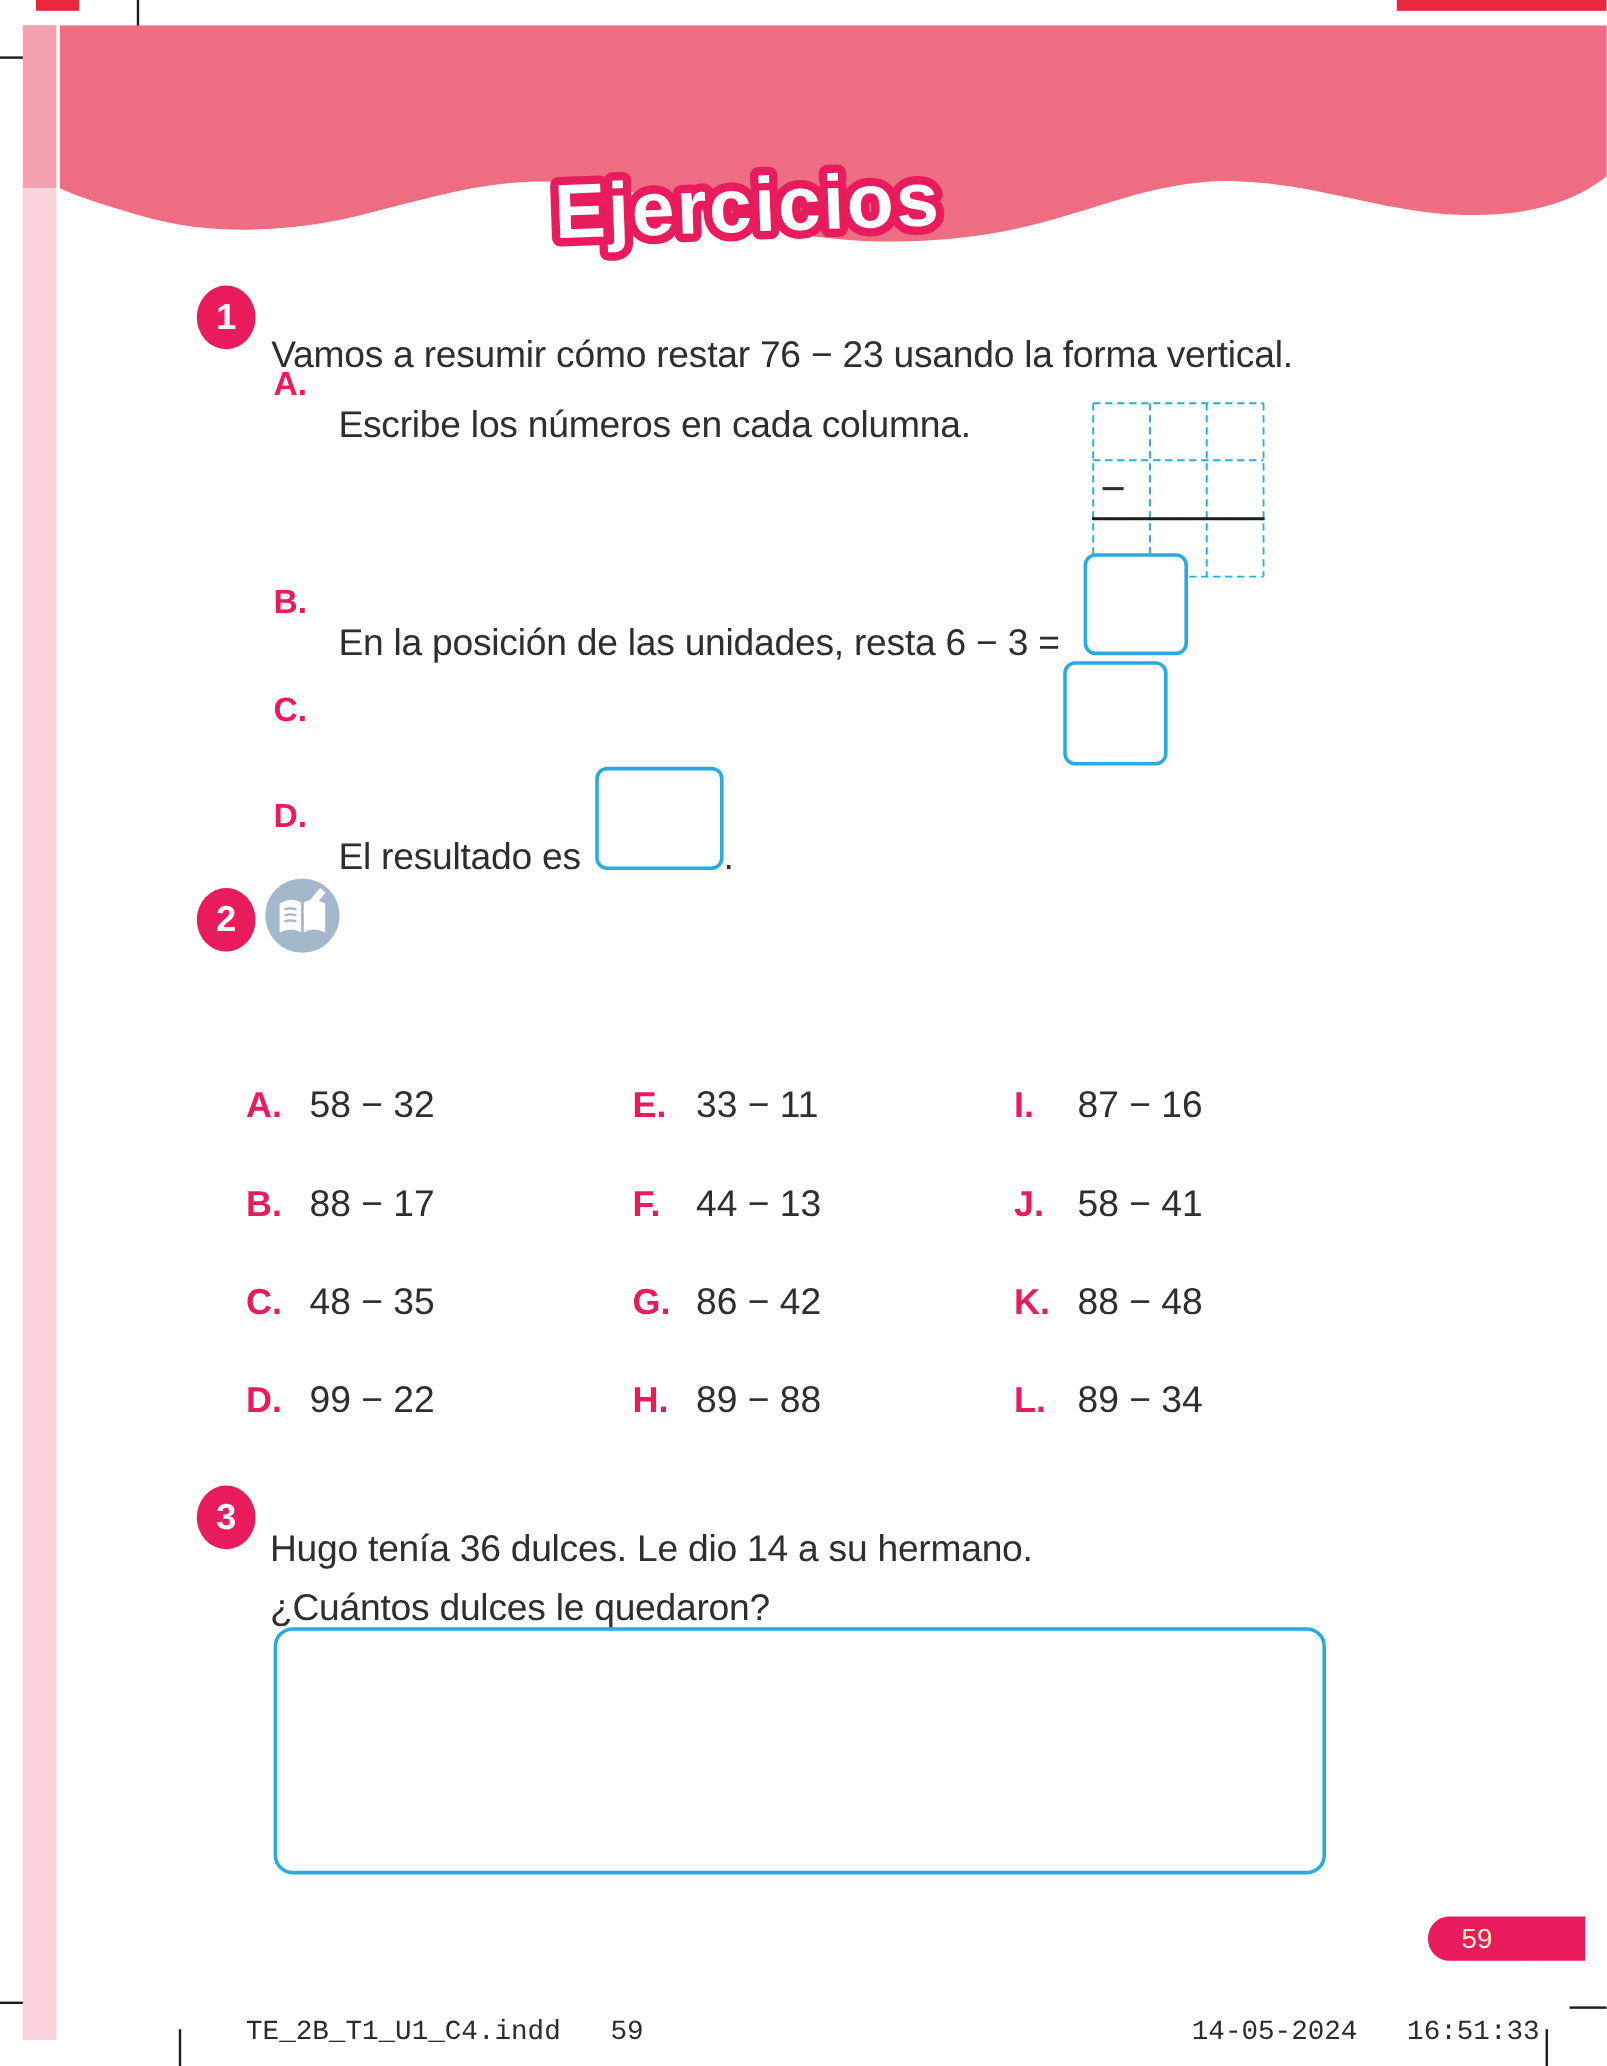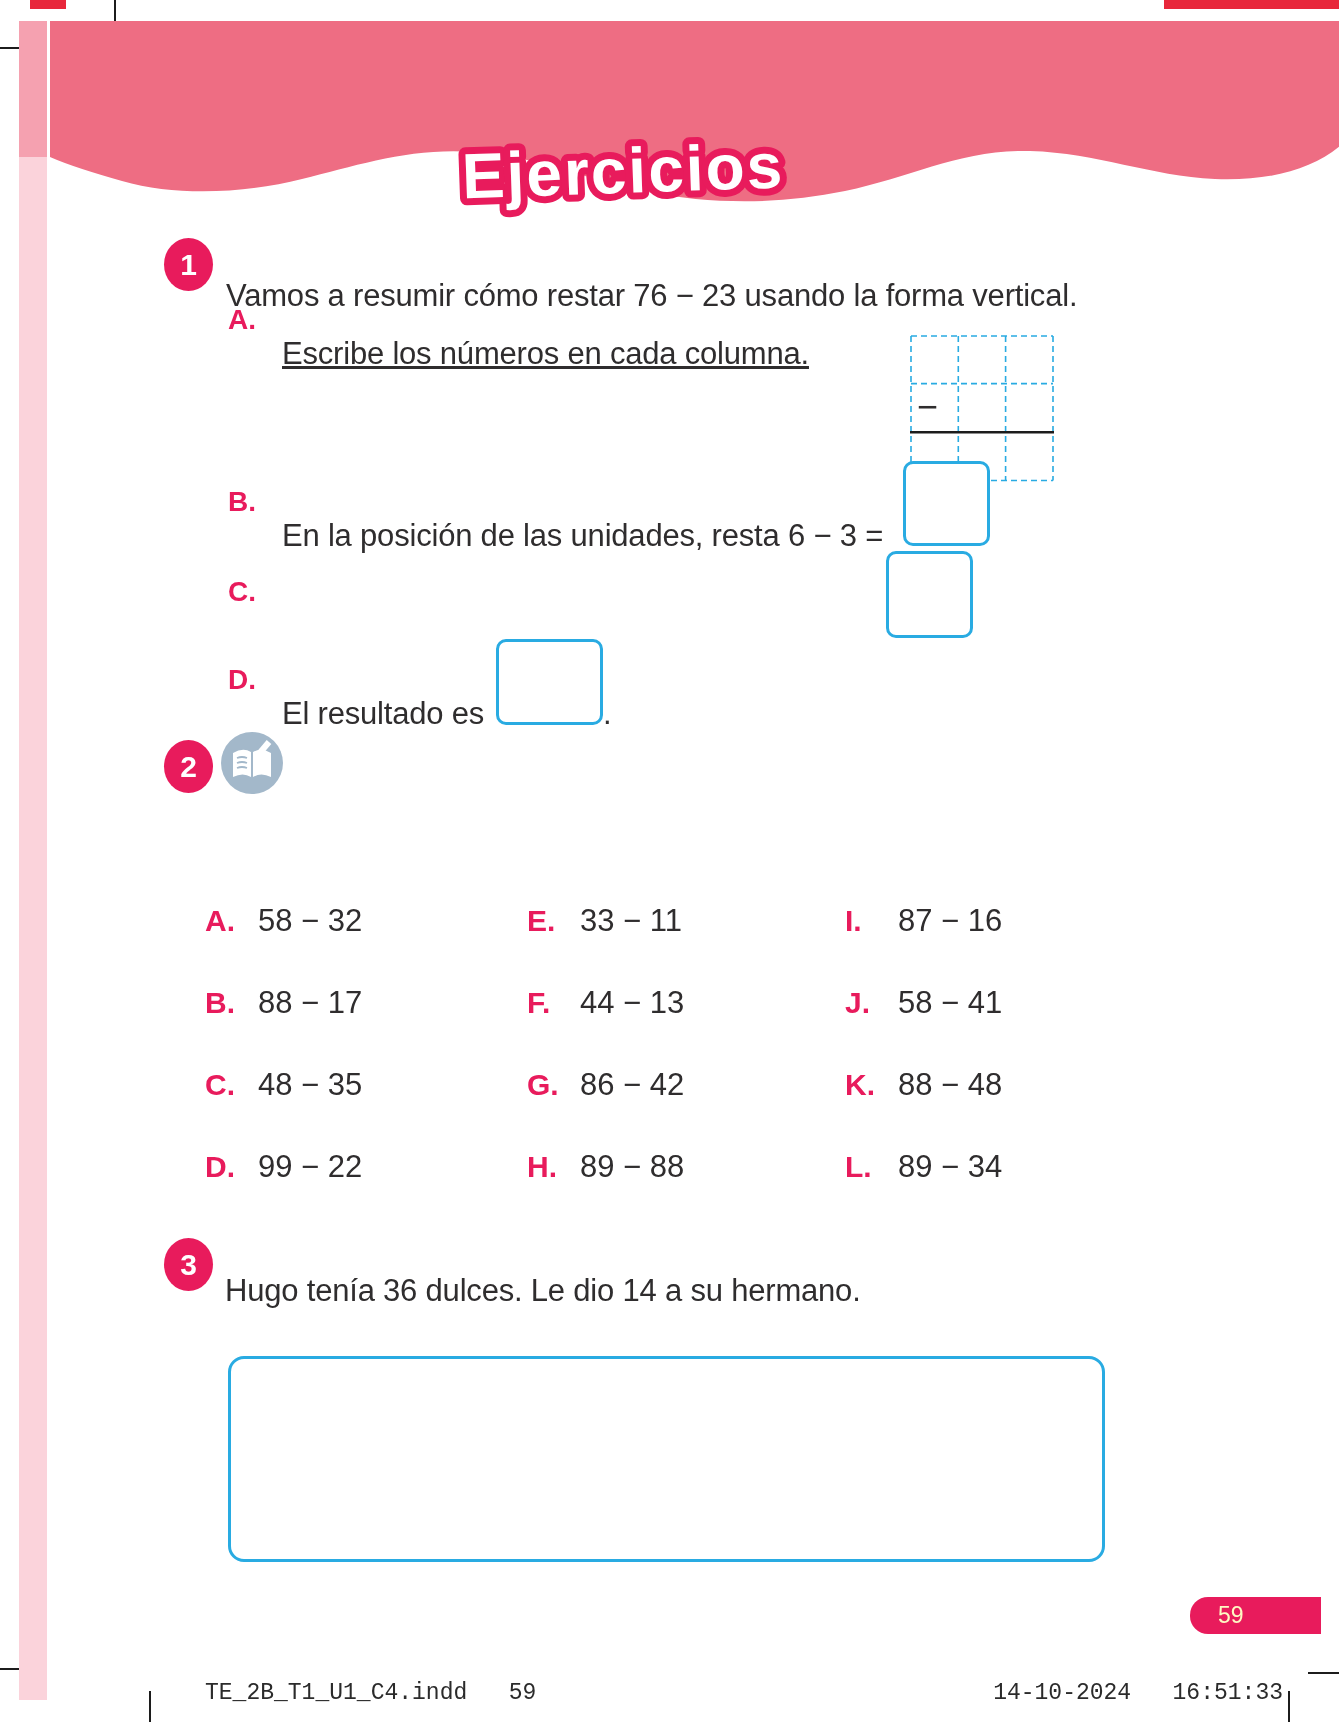--- a/index.html
+++ b/index.html
@@ -67,21 +67,21 @@
       C44 152 18 144 0 136 Z" fill="#ee6d83"></path>
     <text class="banner-title" x="573" y="172" text-anchor="middle" font-size="64" fill="#ffffff" stroke="#e81b5c" stroke-width="14" stroke-linejoin="round" paint-order="stroke" transform="rotate(-2 573 150)">Ejercicios</text>
   </svg>
 
   <div class="badge" style="left:164px;top:238px;">
     <span>1</span>
   </div>
   <div class="prompt" style="left:226px;top:246px;">Vamos a resumir cómo restar 76 − 23 usando la forma vertical.</div>
 
   <div class="part-label" style="left:228px;top:304px;">A.</div>
-  <div class="prompt" style="left:282px;top:304px;text-decoration:underline;">Escribe los números en cada columna.</div>
+  <div class="prompt" style="left:282px;top:304px;">Escribe los números en cada columna.</div>
 
   <svg class="grid-svg" width="144" height="147" viewBox="0 0 144 147">
     <g stroke="#29abe2" stroke-width="1.6" stroke-dasharray="6 4" fill="none">
       <line x1="1" y1="1" x2="143" y2="1"></line>
       <line x1="1" y1="48.6" x2="143" y2="48.6"></line>
       <line x1="1" y1="97.3" x2="143" y2="97.3"></line>
       <line x1="1" y1="145.5" x2="143" y2="145.5"></line>
       <line x1="1" y1="1" x2="1" y2="145.5"></line>
       <line x1="48.3" y1="1" x2="48.3" y2="145.5"></line>
       <line x1="95.6" y1="1" x2="95.6" y2="145.5"></line>
@@ -172,22 +172,23 @@
     <div class="prob">
       <span class="plabel">L.</span>
       <span class="pexpr">89 − 34</span>
     </div>
   </div>
 
   <div class="badge" style="left:164px;top:1238px;">
     <span>3</span>
   </div>
   <div class="prompt" style="left:225px;top:1241px;">Hugo tenía 36 dulces. Le dio 14 a su hermano.</div>
+  <div class="prompt" style="left:225px;top:1290px;">¿Cuántos dulces le quedaron?</div>
   <div class="bigbox"></div>
 
   <div class="page-badge">
     <span>59</span>
   </div>
 
   <div class="footer" style="left:205px;top:1680px;">TE_2B_T1_U1_C4.indd   59</div>
-  <div class="footer" style="right:56px;top:1680px;">14-10-2024   16:51:33</div>
+  <div class="footer" style="right:56px;top:1680px;">14-05-2024   16:51:33</div>
 
 </div>
 
 </body></html>

